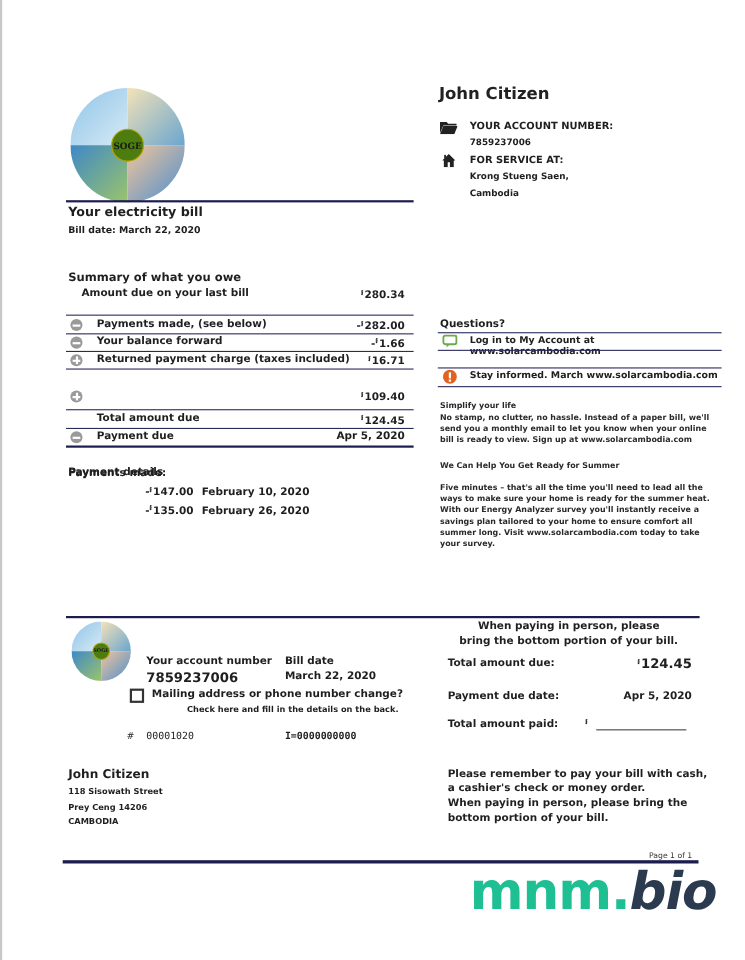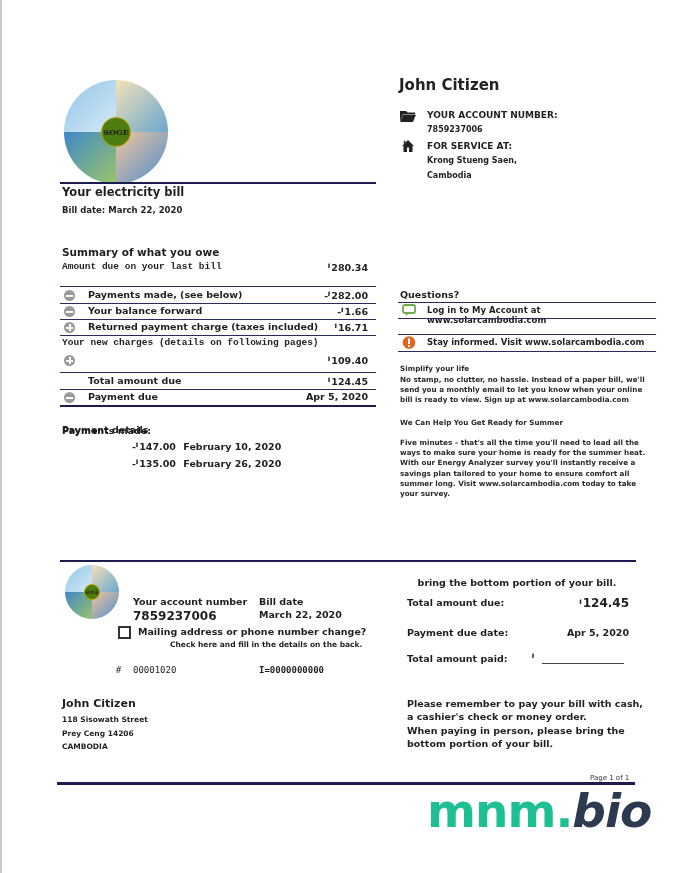--- a/index.html
+++ b/index.html
@@ -24,21 +24,21 @@
   .acct-val { left: 425px; top: 125px; font-size: 8px; font-weight: bold; }
   .svc-label { left: 425px; top: 141px; font-size: 9px; font-weight: bold; }
   .svc-l1 { left: 425px; top: 156px; font-size: 8px; font-weight: bold; }
   .svc-l2 { left: 425px; top: 171px; font-size: 8px; font-weight: bold; }
   .icon-folder { left: 398px; top: 110px; width: 16px; height: 12px; }
   .icon-house { left: 400px; top: 140px; width: 12px; height: 12px; }
 
   .summary-title { left: 60px; top: 246px; font-size: 10.5px; font-weight: bold; }
   .row { position: absolute; left: 60px; width: 308px; height: 15px; font-size: 9.5px; font-weight: bold; }
   .row .lbl { position: absolute; left: 26px; top: 1px; }
-  .row .lbl.noicon { left: 0; font-family: Liberation Mono, monospace; }
+  .row .lbl.noicon { left: 12px; }
   .row .val { position: absolute; right: 2px; top: 1px; }
   .row .ic { position: absolute; left: 2px; top: 2px; width: 11px; height: 11px; border-radius: 50%; background: #9a9a9a; }
   .row .ic::after { content: ""; position: absolute; left: 2px; top: 4.5px; width: 7px; height: 2px; background: #fff; }
   .row .ic.plus::before { content: ""; position: absolute; left: 4.5px; top: 2px; width: 2px; height: 7px; background: #fff; }
 
   .pd-title { left: 60px; top: 408px; font-size: 9.5px; font-weight: bold; margin-top: 16px; }
   .pm-title { left: 60px; top: 425px; font-size: 9.5px; font-weight: bold; }
   .pm-row { position: absolute; left: 130px; font-size: 9.5px; font-weight: bold; }
   .pm-row .amt { display: inline-block; width: 48px; }
 
@@ -128,23 +128,20 @@
     <span class="val"><span>-</span><span class="cur">៛</span><span>1.66</span></span>
   </div>
   <div class="thin-line" style="left:58px; top:319px; width:316px;"></div>
   <div class="row" style="top:320px;">
     <span class="ic plus"></span>
     <span class="lbl">Returned payment charge (taxes included)</span>
     <span class="val"><span></span><span class="cur">៛</span><span>16.71</span></span>
   </div>
   <div class="thin-line" style="left:58px; top:335px; width:316px;"></div>
 
-  <div class="row" style="top:336px;">
-    <span class="lbl noicon">Your new charges (details on following pages)</span>
-  </div>
   <div class="row" style="top:353px;">
     <span class="ic plus"></span>
     <span class="val"><span class="cur">៛</span><span>109.40</span></span>
   </div>
   <div class="thin-line" style="left:58px; top:372px; width:316px;"></div>
   <div class="row" style="top:374px;">
     <span class="lbl">Total amount due</span>
     <span class="val"><span class="cur">៛</span><span>124.45</span></span>
   </div>
   <div class="thin-line" style="left:58px; top:389px; width:316px;"></div>
@@ -176,21 +173,21 @@
     <span class="txt">Log in to My Account at www.solarcambodia.com</span>
   </div>
   <div class="thin-line" style="left:396px; top:318px; width:258px;"></div>
   <div class="thin-line" style="left:396px; top:334px; width:258px;"></div>
   <div class="q-row" style="top:335px;">
     <svg class="qi" viewBox="0 0 14 13">
       <circle cx="7" cy="6.5" r="6.3" fill="#e2621f"></circle>
       <rect x="6" y="2.5" width="2" height="5.5" fill="#fff"></rect>
       <rect x="6" y="9" width="2" height="2" fill="#fff"></rect>
     </svg>
-    <span class="txt">Stay informed. Visit www.solarcambodia.com</span>
+    <span class="txt">Stay informed. March www.solarcambodia.com</span>
   </div>
   <div class="thin-line" style="left:396px; top:351px; width:258px;"></div>
 
   <div class="promo" style="top:364px;">Simplify your life</div>
   <div class="promo" style="top:375px;">No stamp, no clutter, no hassle. Instead of a paper bill, we'll send you a monthly email to let you know when your online bill is ready to view. Sign up at www.solarcambodia.com</div>
   <div class="promo" style="top:418px;">We Can Help You Get Ready for Summer</div>
   <div class="promo" style="top:438px;">Five minutes – that's all the time you'll need to lead all the ways to make sure your home is ready for the summer heat. With our Energy Analyzer survey you'll instantly receive a savings plan tailored to your home to ensure comfort all summer long. Visit www.solarcambodia.com today to take your survey.</div>
 
   <div class="navy-line" style="left:58px; top:560px; width:576px; height:1.5px;"></div>
 
@@ -206,20 +203,21 @@
   <div class="abs stub-acct-v">7859237006</div>
   <div class="abs stub-bd-l">Bill date</div>
   <div class="abs stub-bd-v">March 22, 2020</div>
   <div class="abs chk"></div>
   <div class="abs mail-q">Mailing address or phone number change?</div>
   <div class="abs mail-sub">Check here and fill in the details on the back.</div>
   <div class="abs hash">#</div>
   <div class="abs num1">00001020</div>
   <div class="abs num2">I=0000000000</div>
 
+  <div class="stub-note" style="top:563px;">When paying in person, please</div>
   <div class="stub-note" style="top:576px;">bring the bottom portion of your bill.</div>
 
   <div class="stub-row" style="top:597px;">
     <span>Total amount due:</span>
     <span class="sv big"><span class="cur">៛</span><span>124.45</span></span>
   </div>
   <div class="stub-row" style="top:627px;">
     <span>Payment due date:</span>
     <span class="sv">Apr 5, 2020</span>
   </div>

